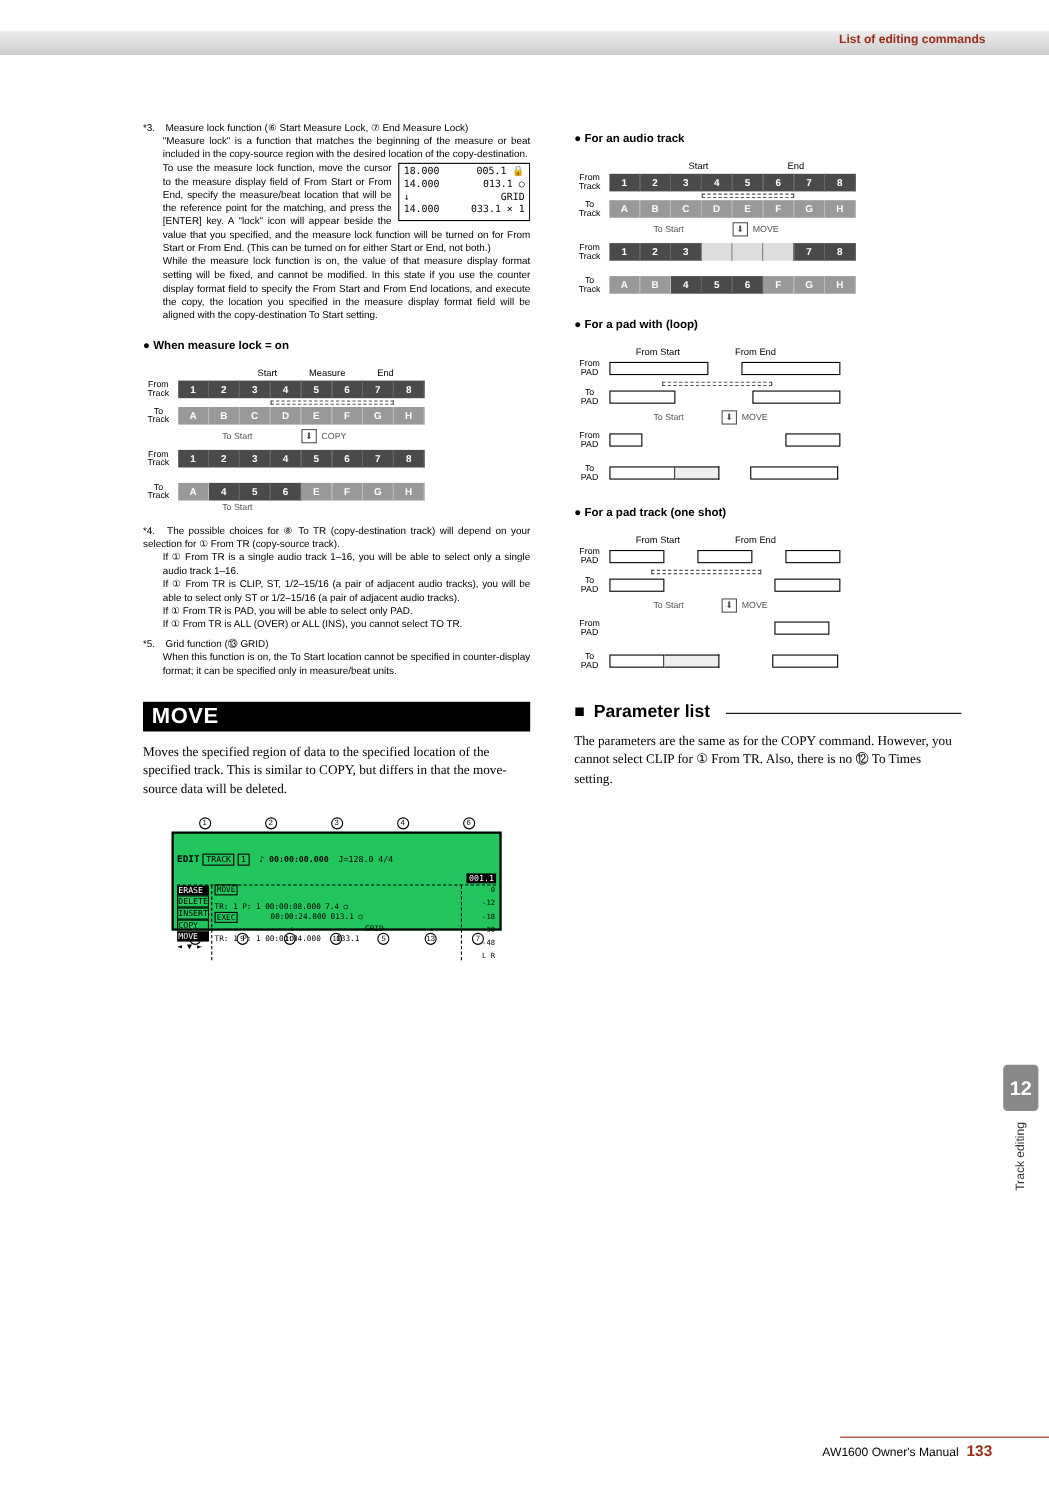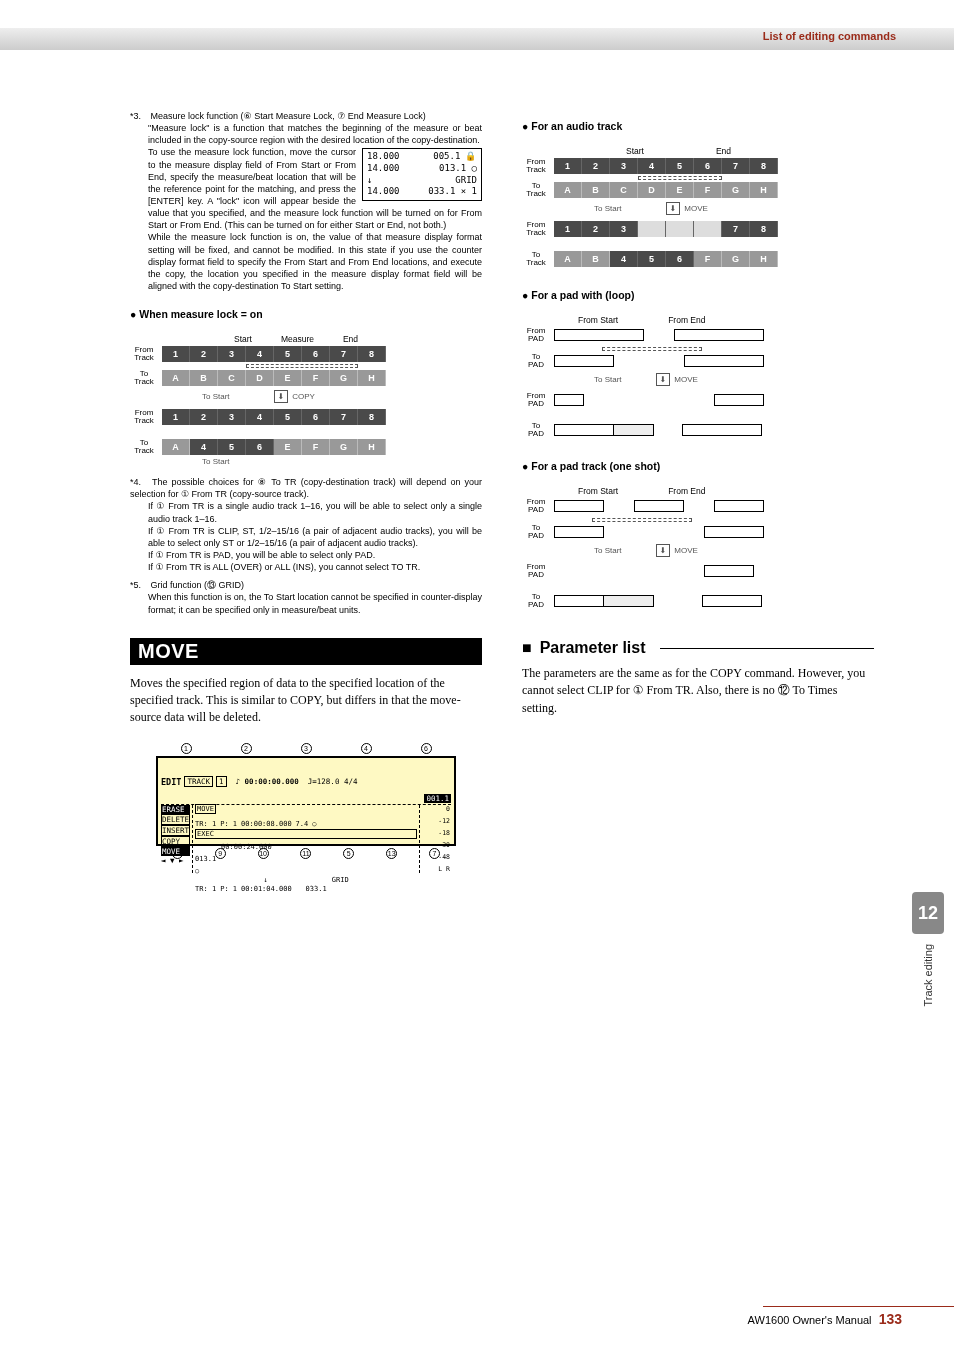--- a/index.html
+++ b/index.html
@@ -178,21 +178,21 @@
   }
   .param-body {
     font-family: Georgia, "Times New Roman", serif;
     font-size: 12px;
     line-height: 1.45;
     margin-top: 8px;
   }
   .side-tab {
     position: absolute;
     right: 10px;
-    top: 892px;
+    top: 968px;
     width: 32px;
     display: flex;
     flex-direction: column;
     align-items: center;
   }
   .side-tab .chip {
     width: 32px;
     height: 42px;
     background: #888;
     border-radius: 4px;
@@ -229,21 +229,21 @@
     height: 1px;
     background: linear-gradient(to right, transparent 0, transparent 80%, #9a2b1a 80%, #9a2b1a 100%);
   }
   .screenshot-panel {
     margin-top: 14px;
     width: 300px;
     align-self: center;
   }
   .screenshot-panel .screen {
     border: 2px solid #000;
-    background: #fef9c3;
+    background: #22c55e;
     height: 90px;
     position: relative;
     font-family: monospace;
     font-size: 7.5px;
     padding: 3px;
   }
   .screenshot-panel .callouts-top,
   .screenshot-panel .callouts-bot {
     display: flex;
     justify-content: space-around;
@@ -432,21 +432,21 @@
           </div>
           <div style="flex:1; display:flex; flex-direction:column; gap:1px; font-size:7px;">
             <div><span style="border:1px solid #000; padding:0 1px;">MOVE</span></div>
             <div style="display:flex; gap:4px; margin-top:6px;">
               <span>TR: 1</span>
                 <span>P: 1</span>
               <span>00:00:08.000</span>
               <span>7.4</span>
                 <span>○</span>
             </div>
-            <div style="display:flex; gap:4px;flex-direction:column;">
+            <div style="display:flex; gap:4px;">
               <span style="border:1px solid #000; padding:0 1px;">EXEC</span>
               <span style="margin-left:26px;">00:00:24.000</span>
               <span>013.1</span>
                 <span>○</span>
             </div>
             <div style="text-align:center;">↓ <span style="margin-left:60px;">GRID</span></div>
             <div style="display:flex; gap:4px;">
               <span>TR: 1</span>
                 <span>P: 1</span>
               <span>00:01:04.000</span>

